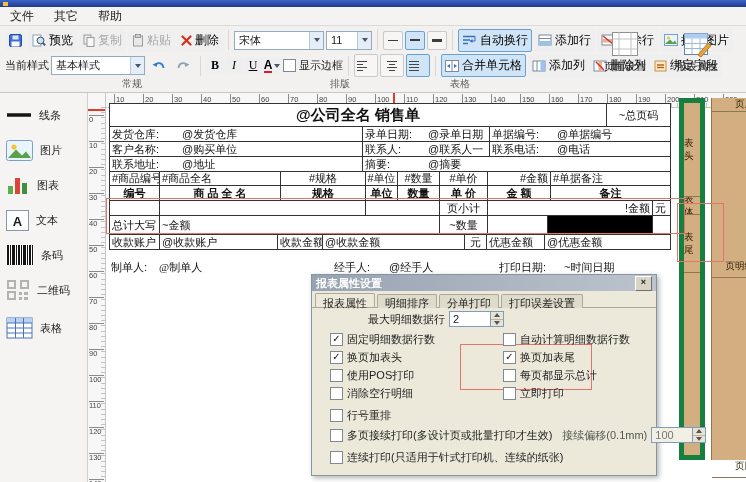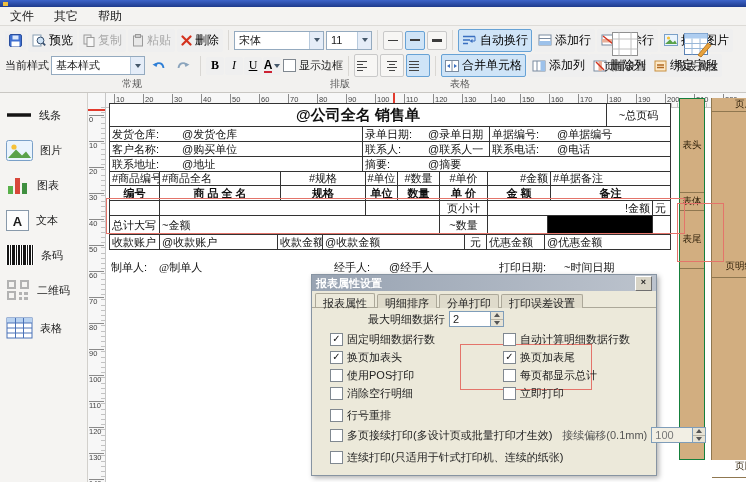--- a/index.html
+++ b/index.html
@@ -68,21 +68,21 @@
          color:#111;box-sizing:border-box;flex:none;line-height:1.1}
   .dcell.bd{border-right:1px solid #333}
   .dcell.a-c{justify-content:center}.dcell.a-r{justify-content:flex-end}
   .dcell.inv{background:#000}
   .drow.hdr .dcell{font-weight:bold}
   .dcell.big{font-size:15px;font-weight:bold;justify-content:center}
   .mrow{position:absolute;left:3px;top:167px;width:562px;display:flex;z-index:2}
   .mrow .dcell{height:15px}
   
   .band{position:absolute;top:5px;height:362px;background:#d2ae80;z-index:2;font-size:9.5px;color:#2a1c06}
-  .band1{left:573px;width:26px;border:1px solid #15803d;box-sizing:border-box}
+  .band1{left:573px;width:26px;border:5px solid #15803d;box-sizing:border-box}
   .band2{left:605px;width:44px;border-left:1px solid #8f7750;box-sizing:border-box}
   .bcell{box-sizing:border-box;border-bottom:1px solid #8f7750;display:flex;align-items:center;justify-content:center;overflow:hidden}
   .band2 .bcell{justify-content:flex-end;padding-right:1px;align-items:flex-start}
   .bcell.nolab{border-bottom:none}
   .redrect{position:absolute;border:1px solid #e4746a;z-index:3;pointer-events:none}
   .rect-rows{left:0;top:105px;width:577px;height:34px}
   .rect-band{left:571px;top:110px;width:45px;height:57px}
   
   .dialog{position:absolute;left:205px;top:181px;width:346px;height:202px;background:#ece9da;
           border:1px solid #8794a2;box-shadow:2px 2px 5px rgba(0,0,0,.3);z-index:6;box-sizing:border-box}

